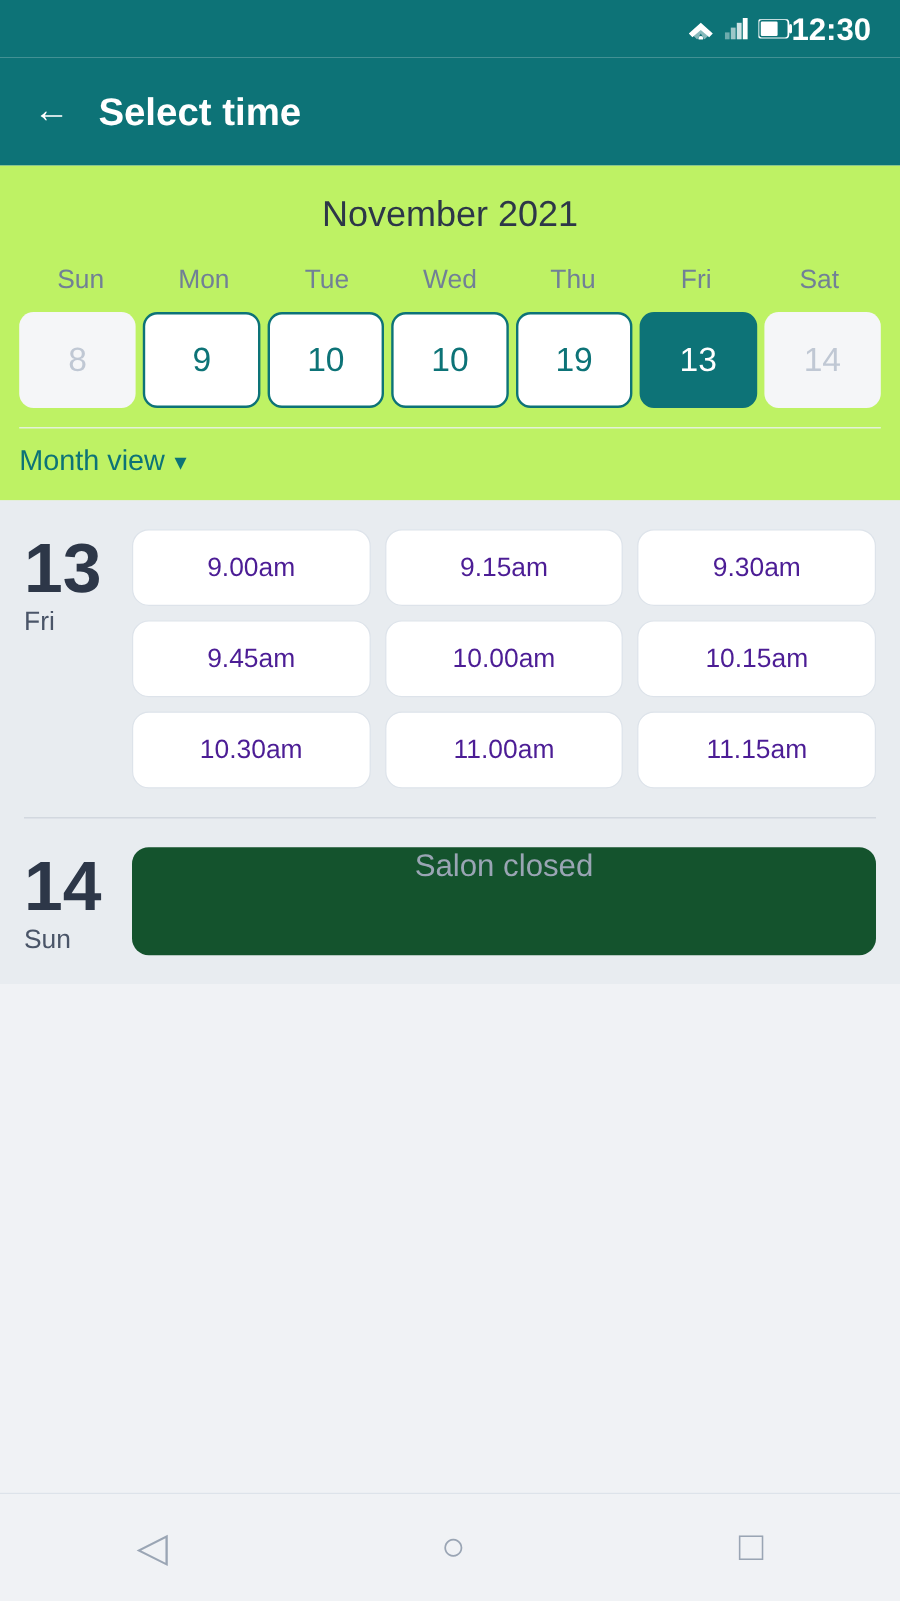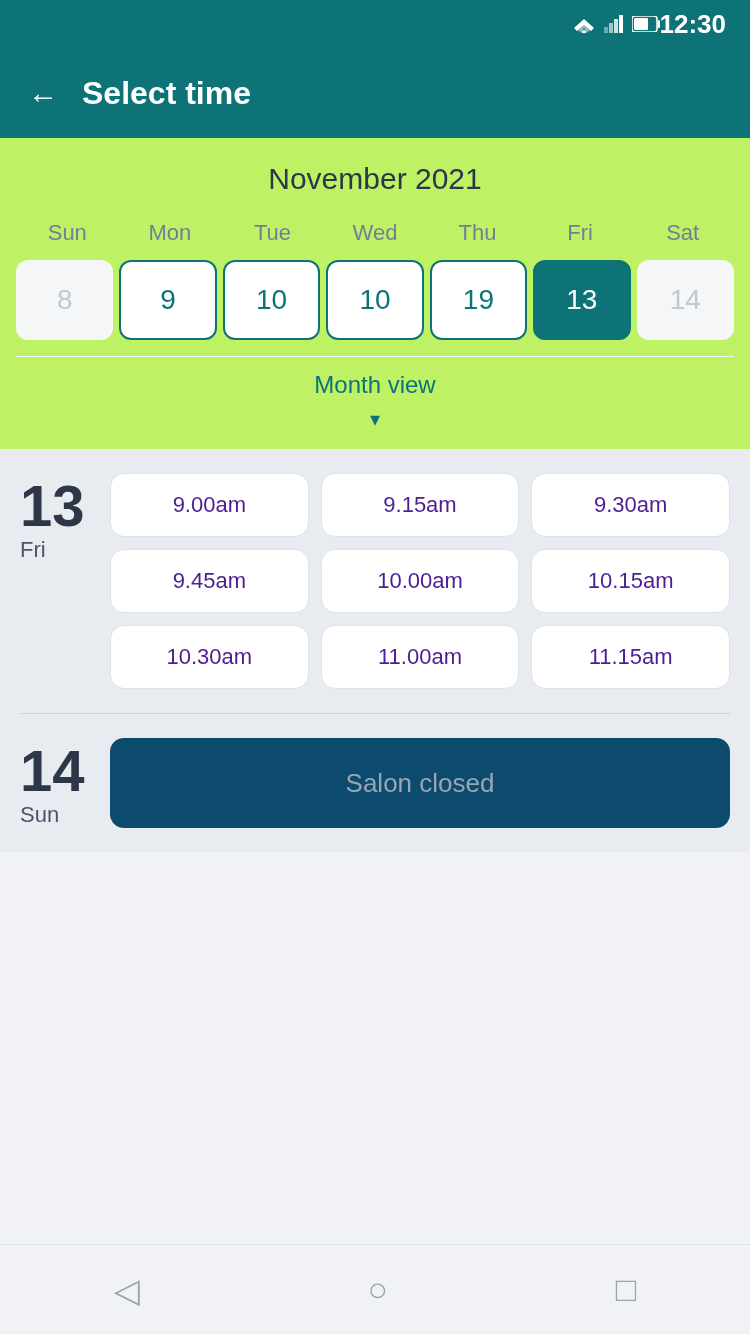--- a/index.html
+++ b/index.html
@@ -116,21 +116,20 @@
     }
 
     
     .month-view-row {
       display: flex;
       align-items: center;
       gap: 8px;
       padding: 14px 0 18px;
       border-top: 1px solid #edf2f7;
       cursor: pointer;
-      flex-direction: column;
     }
     .month-view-label {
       color: #0d7377;
       font-size: 24px;
     }
     .chevron-down {
       color: #0d7377;
       font-size: 20px;
     }
 
@@ -184,24 +183,23 @@
       border-radius: 14px;
       padding: 18px 8px;
       text-align: center;
       font-size: 22px;
       color: #4c1d95;
       cursor: pointer;
     }
 
     .closed-box {
       flex: 1;
-      background: #0c4a6e;
+      background: #14532d;
       border-radius: 14px;
       display: flex;
-      align-items: center;
       justify-content: center;
       height: 90px;
     }
     .closed-text {
       font-size: 26px;
       color: #9aa5b4;
     }
 
     
     .nav-bar {

